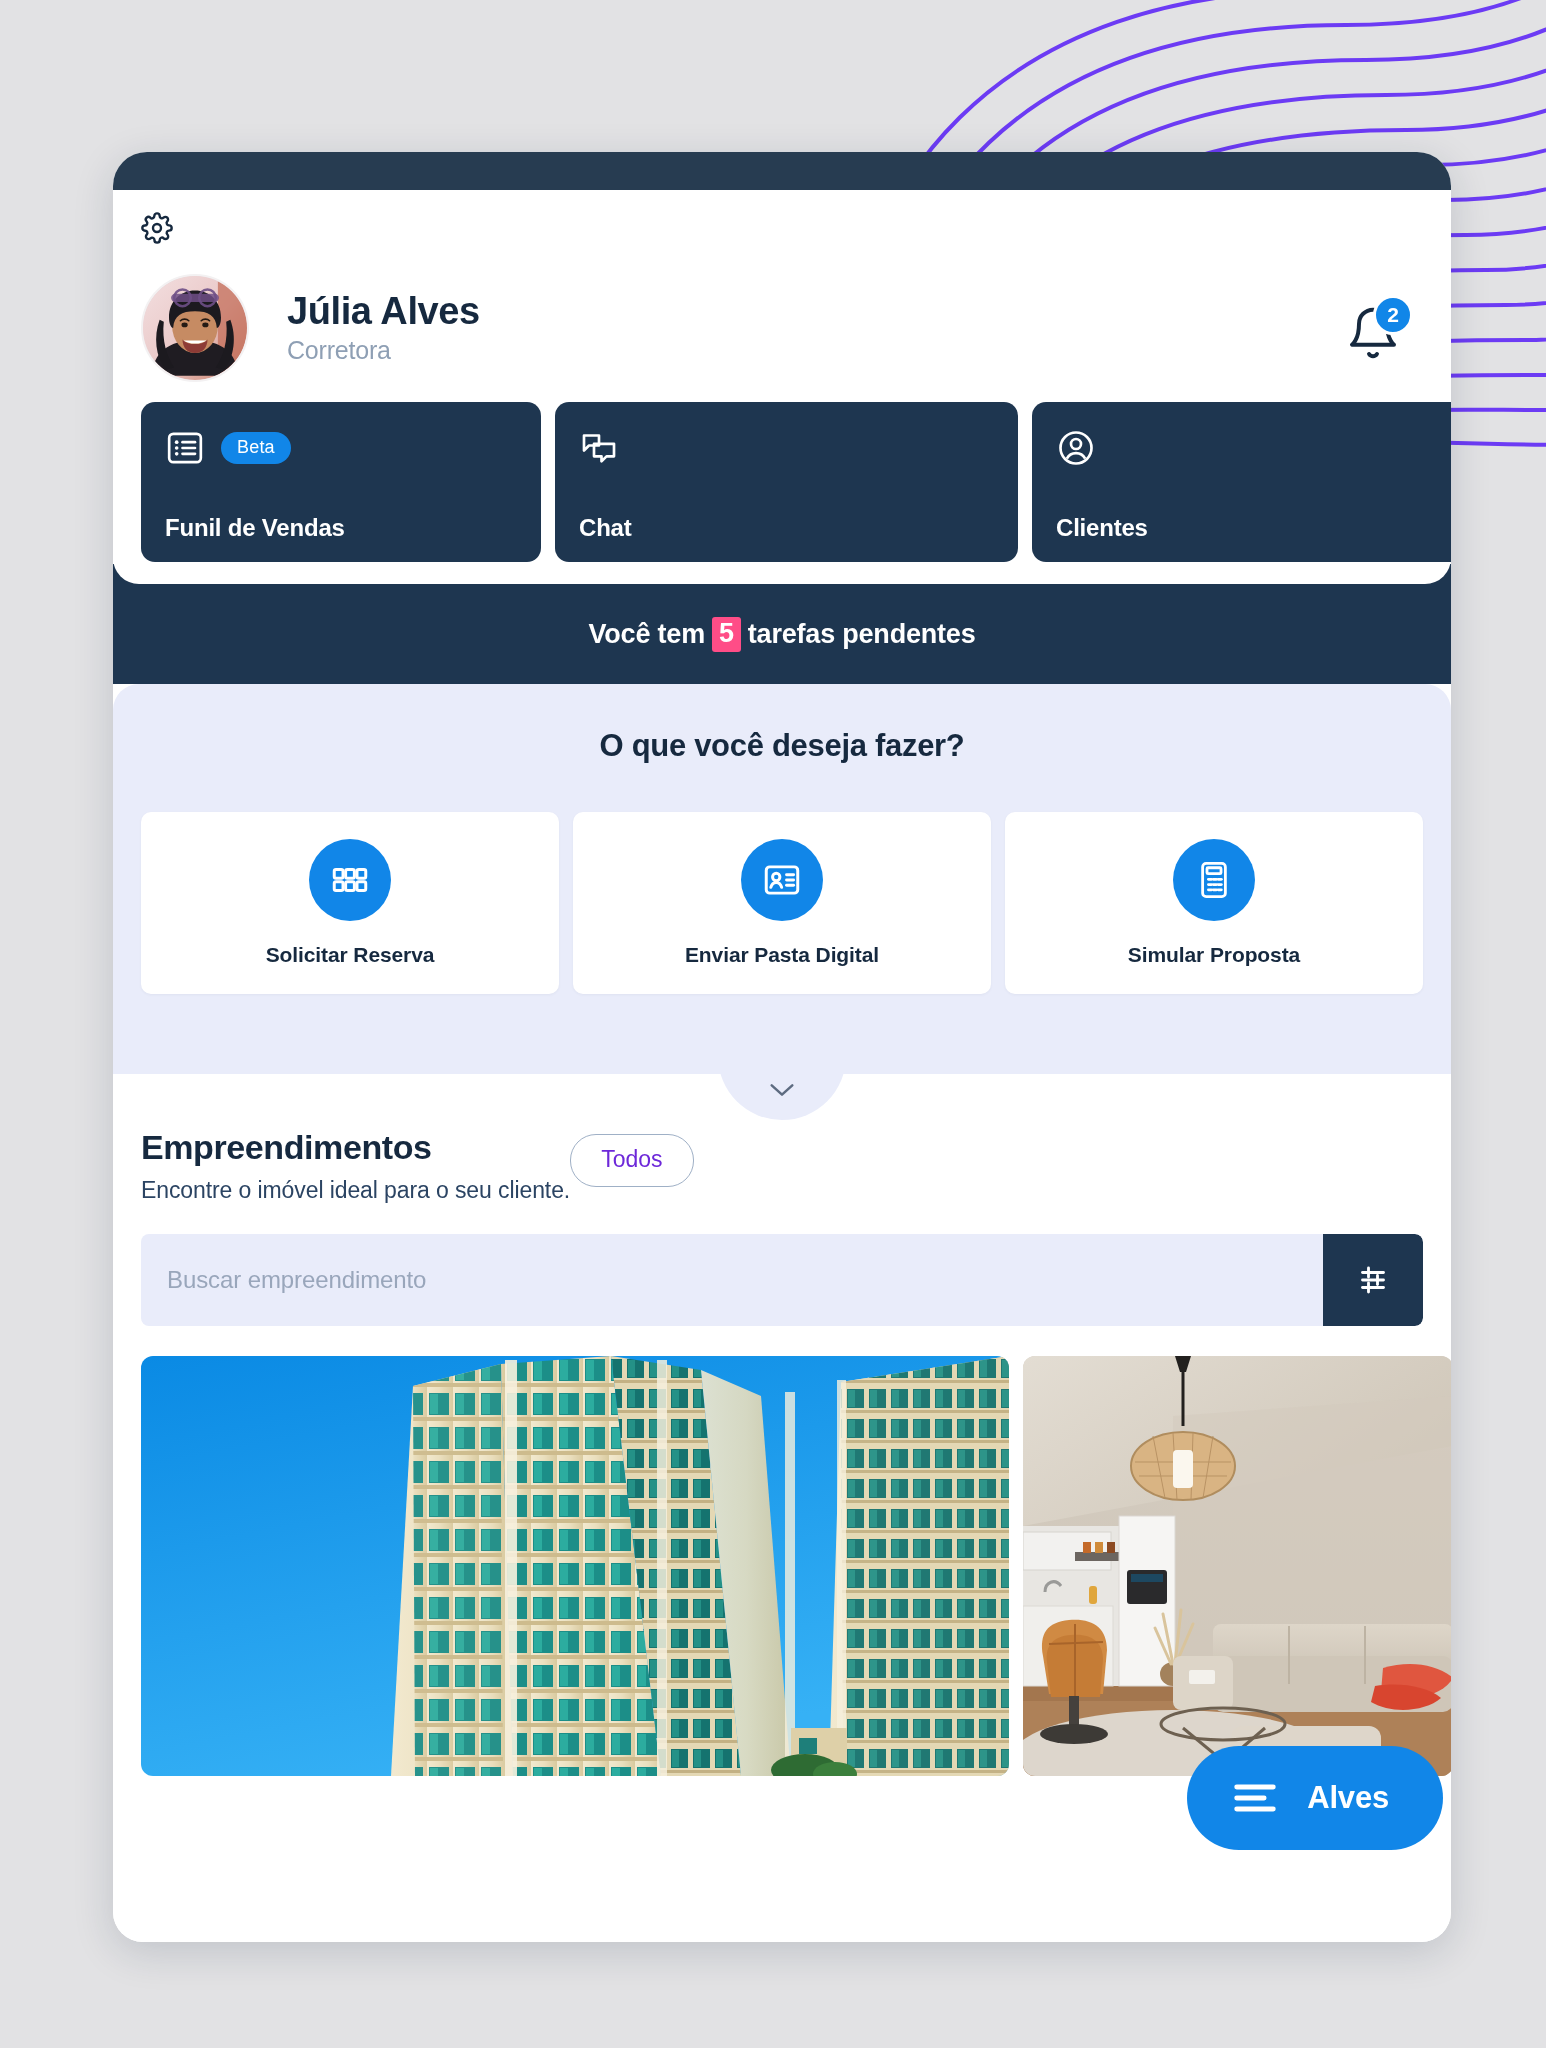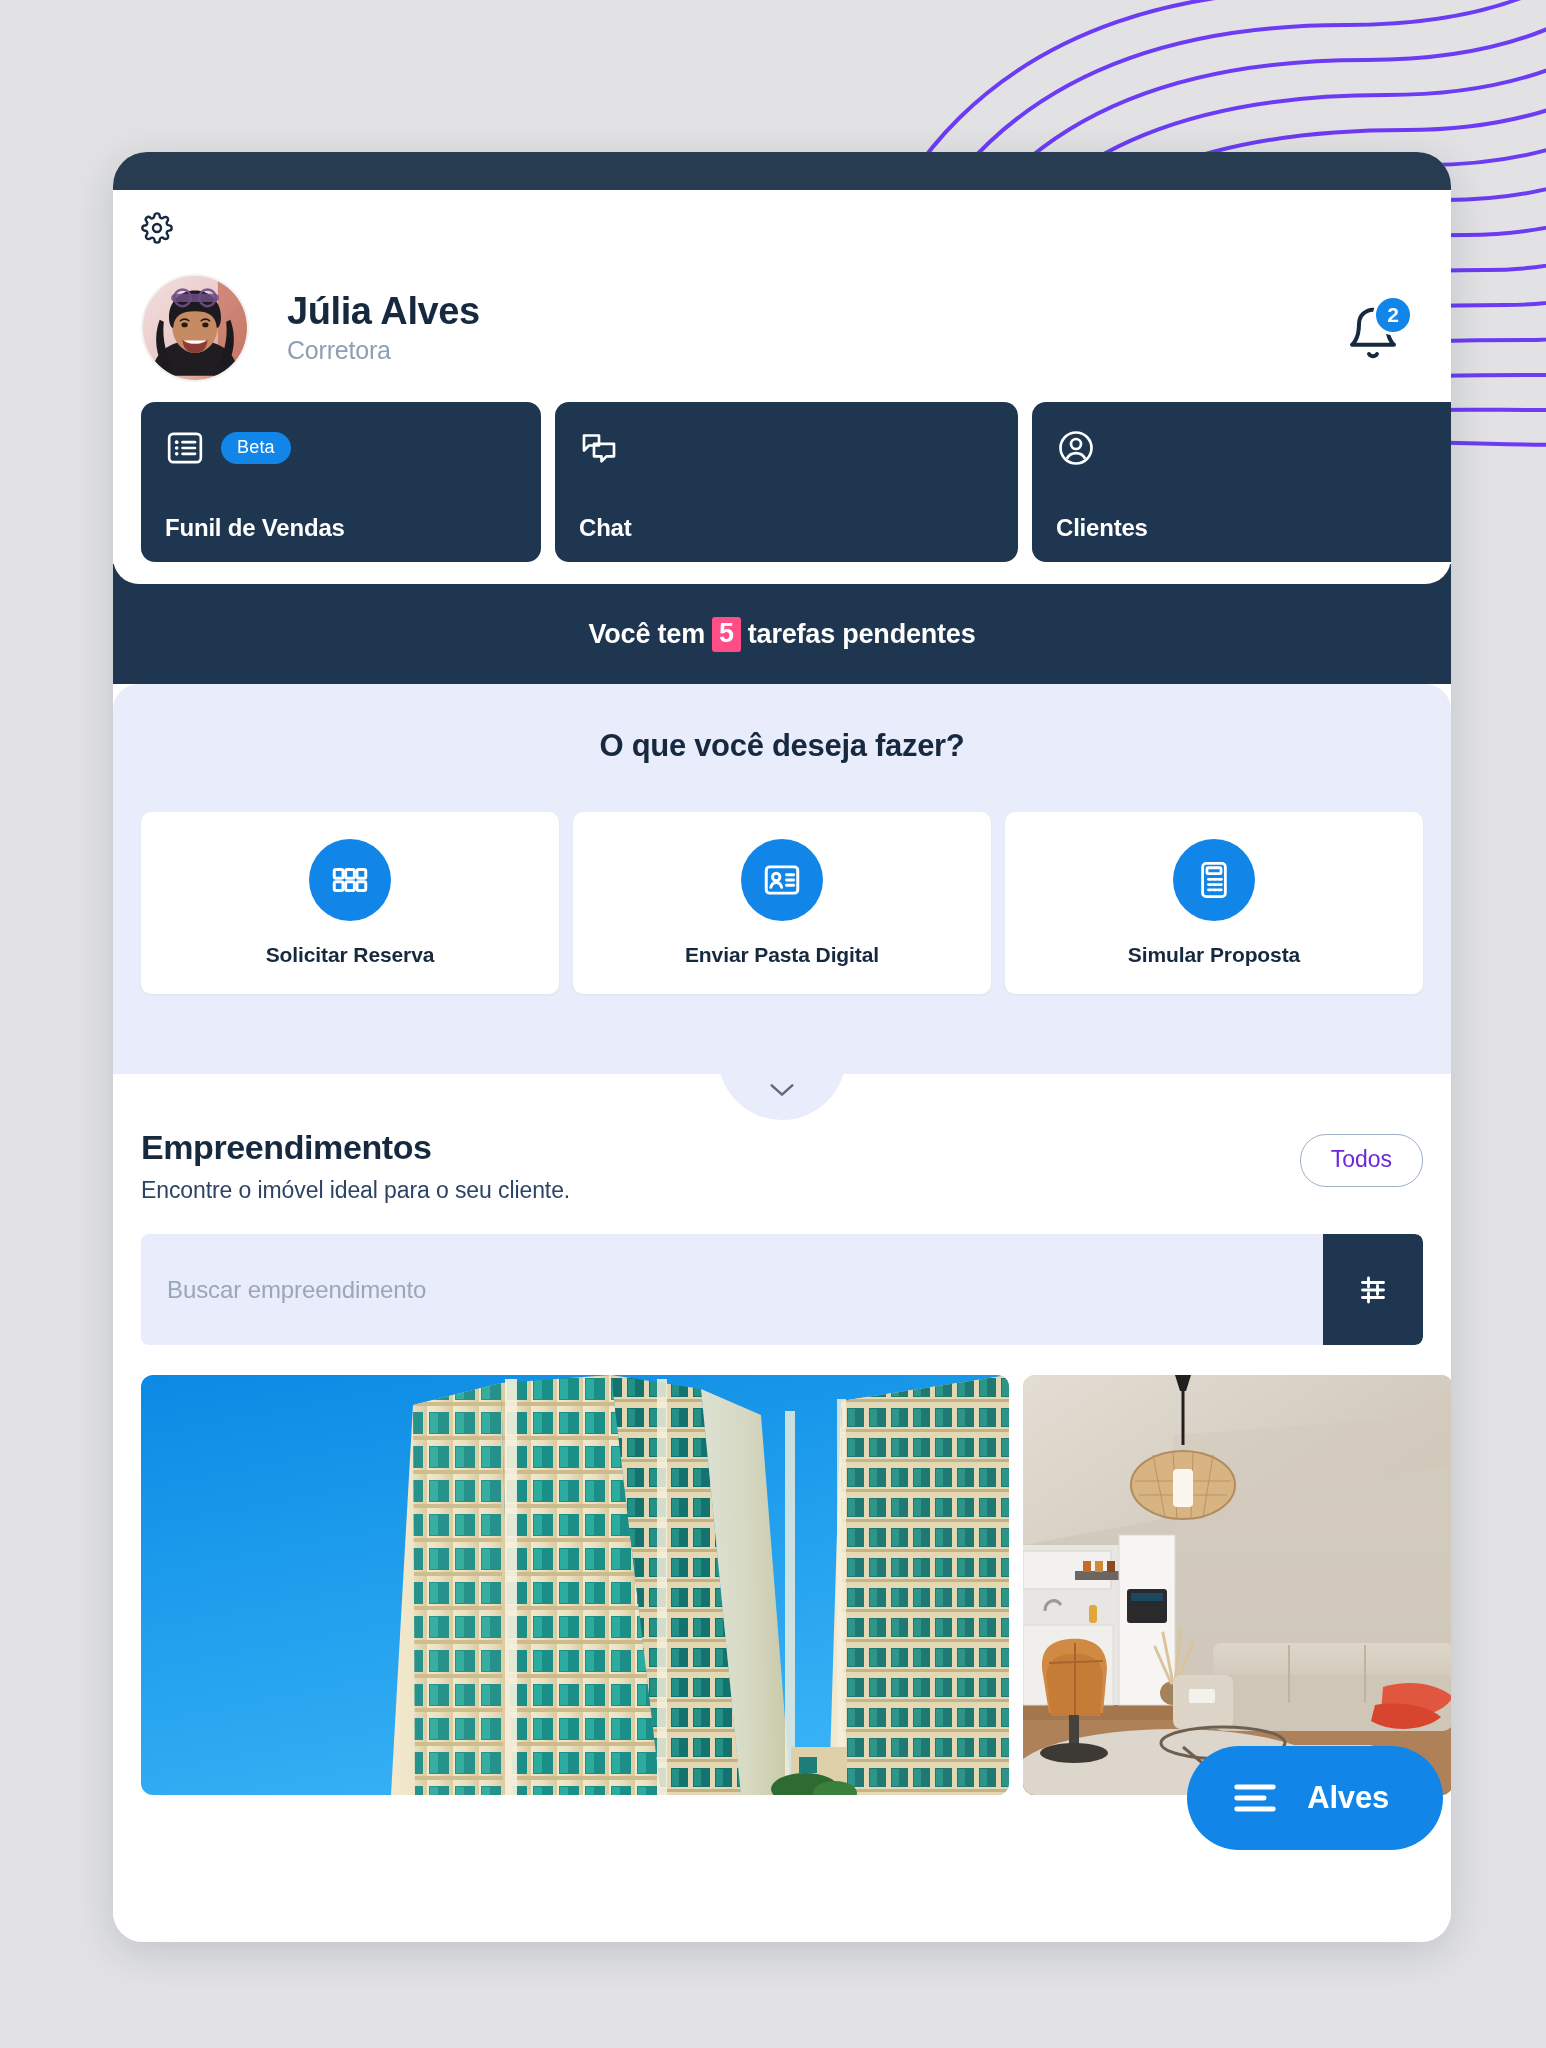--- a/index.html
+++ b/index.html
@@ -246,21 +246,20 @@
   .notch svg { width: 28px; height: 16px; display:block; }
 
   
   .listings {
     background: #ffffff;
     padding: 54px 28px 0 28px;
   }
   .listings-head {
     display: flex;
     align-items: flex-start;
-    justify-content: space-between;
   }
   .listings-title {
     font-size: 34px;
     font-weight: bold;
     color: #16293f;
     letter-spacing: -0.4px;
   }
   .listings-sub {
     font-size: 23px;
     color: #2b4463;
@@ -275,21 +274,21 @@
     color: #6d28d9;
     background: #fff;
     cursor: pointer;
     margin-top: 6px;
     white-space: nowrap;
   }
 
   .search-row {
     display: flex;
     margin-top: 30px;
-    height: 111px;
+    height: 92px;
     border-radius: 8px;
     overflow: hidden;
   }
   .search-input {
     flex: 1 1 auto;
     background: #e9ecfa;
     border: none;
     outline: none;
     font-size: 24px;
     color: #16293f;

